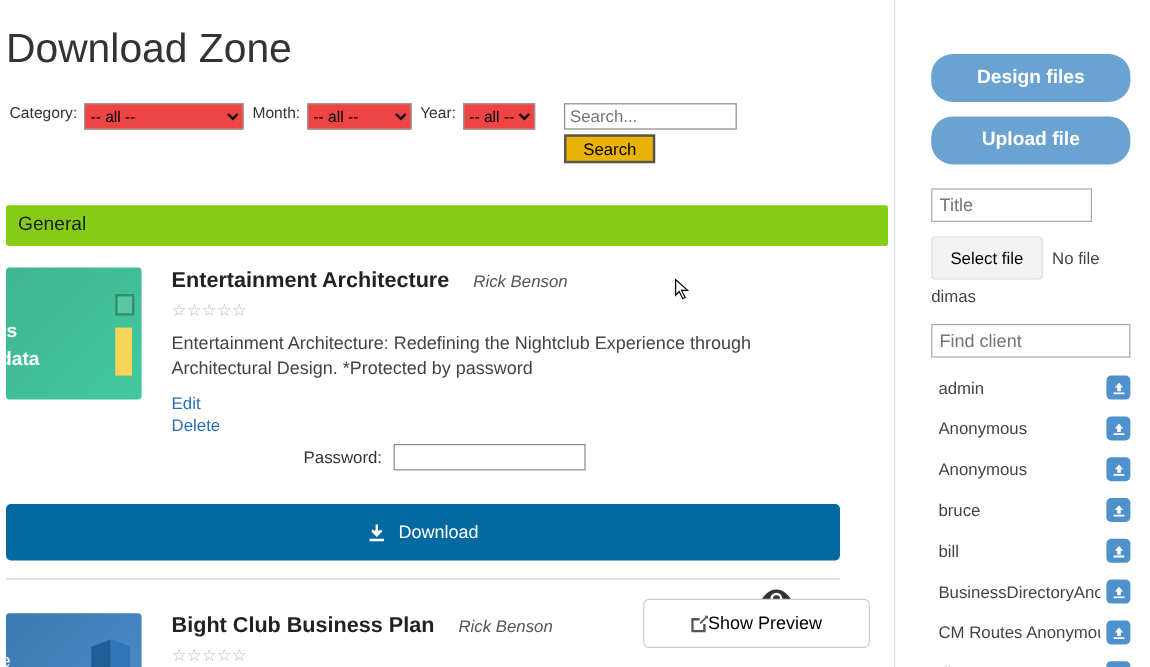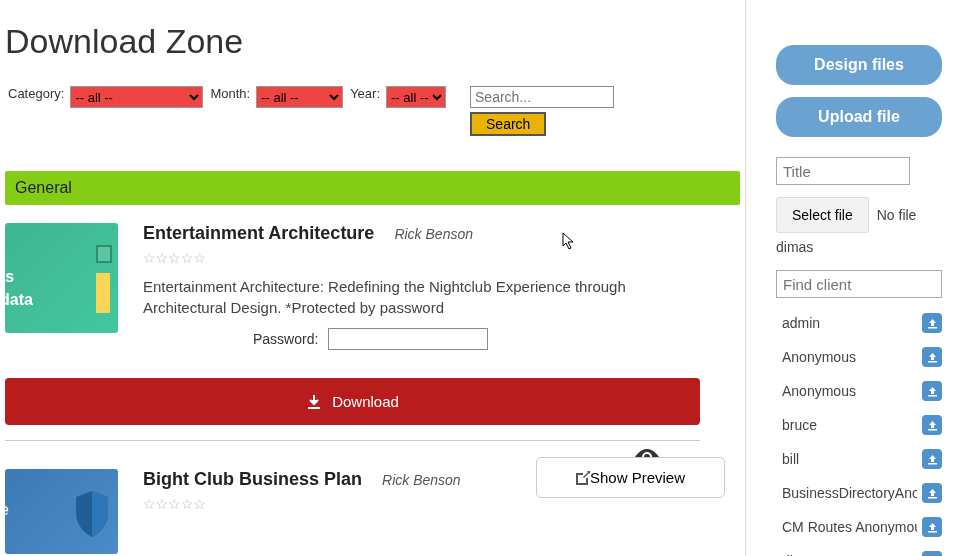--- a/index.html
+++ b/index.html
@@ -27,21 +27,21 @@
 .thumb2 .shield { position: absolute; right: 6px; top: 20px; width: 40px; height: 50px; }
 .file-body { flex: 1; padding-left: 25px; }
 .file-title-row { display: flex; align-items: baseline; gap: 20px; }
 .file-title { font-size: 18px; font-weight: 700; color: #222; }
 .file-author { font-size: 14px; color: #555; font-style: italic; }
 .stars { margin: 6px 0 10px 0; color: #bbb; font-size: 14px; letter-spacing: 0px; }
 .file-desc { font-size: 15px; color: #444; margin-bottom: 10px; max-width: 560px; line-height: 1.4; }
 .file-links a { display: block; color: #2a6fb3; text-decoration: none; font-size: 14px; margin-bottom: 2px; }
 .pw-row { margin-top: 8px; margin-left: 110px; font-size: 14px; }
 .pw-row input { width: 160px; height: 22px; border: 1px solid #888; margin-left: 6px; }
-.download-btn { display: flex; align-items: center; justify-content: center; background: #b91c1c; color: #fff; font-size: 15px; padding: 15px; border-radius: 4px; margin: 28px 0 15px 0; cursor: pointer; width: 695px; }
+.download-btn { display: flex; align-items: center; justify-content: center; background: #0369a1; color: #fff; font-size: 15px; padding: 15px; border-radius: 4px; margin: 28px 0 15px 0; cursor: pointer; width: 695px; }
 .download-btn svg { margin-right: 10px; }
 .hr { border: 0; border-top: 1px solid #ccc; margin: 5px 0 10px 0; width: 695px; }
 .preview-area { position: relative; }
 .eye-icon { position: absolute; right: 80px; top: -2px; }
 .show-preview-btn { position: absolute; right: 15px; top: 6px; border: 1px solid #ccc; background: #fff; padding: 11px 39px; border-radius: 5px; font-size: 15px; display: flex; align-items: center; gap: 0; cursor: pointer; }
 .sidebar-btn { width: 166px; background: #6aa3d2; color: #fff; border: 0; padding: 11px 0; font-size: 16px; font-weight: 600; border-radius: 18px; margin-bottom: 12px; cursor: pointer; margin-top: 35px; display: block; }
 .sidebar-btn:first-of-type { margin-top: 35px; }
 .sidebar-btn + .sidebar-btn { margin-top: 0; }
 .title-input { width: 134px; height: 28px; border: 1px solid #aaa; padding: 3px 6px; font-size: 15px; color: #888; margin-bottom: 12px; margin-top: 8px; }
 .selectfile-row { display: flex; align-items: center; gap: 8px; margin-bottom: 6px; }
@@ -83,20 +83,24 @@
         <div class="rect"></div>
         <div class="bar"></div>
       </div>
       <div class="file-body">
         <div class="file-title-row">
           <div class="file-title">Entertainment Architecture</div>
           <div class="file-author">Rick Benson</div>
         </div>
         <div class="stars">☆☆☆☆☆</div>
         <div class="file-desc">Entertainment Architecture: Redefining the Nightclub Experience through Architectural Design. *Protected by password</div>
+        <div class="file-links">
+          <a href="#">Edit</a>
+          <a href="#">Delete</a>
+        </div>
         <div class="pw-row">
           <span>Password:</span>
           <input type="password" style="">
         </div>
       </div>
     </div>
 
     <div class="download-btn">
       <svg width="16" height="16" viewBox="0 0 16 16">
           <path fill="#fff" d="M8 1v8M4 6l4 4 4-4" stroke="#fff" stroke-width="2"></path>

